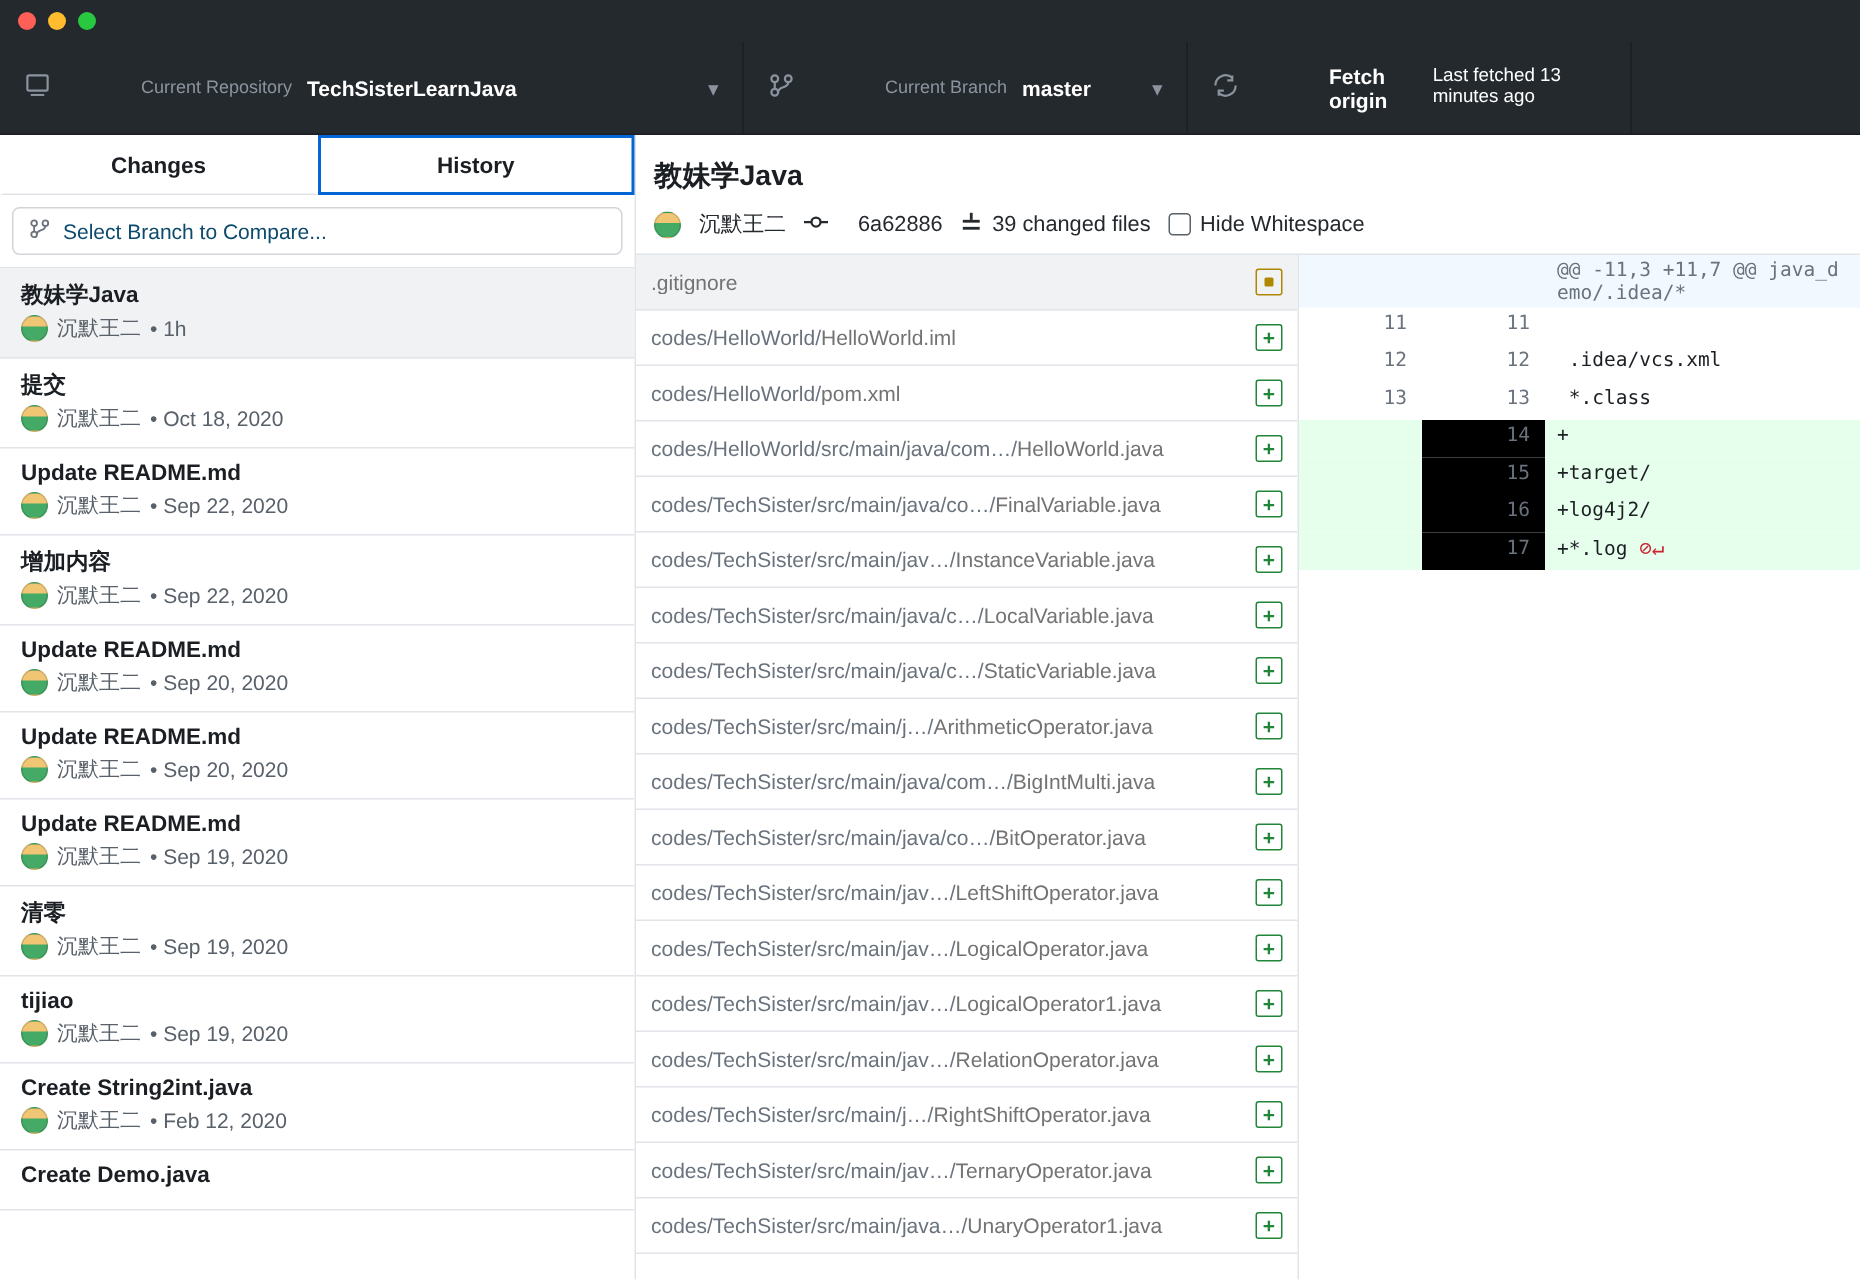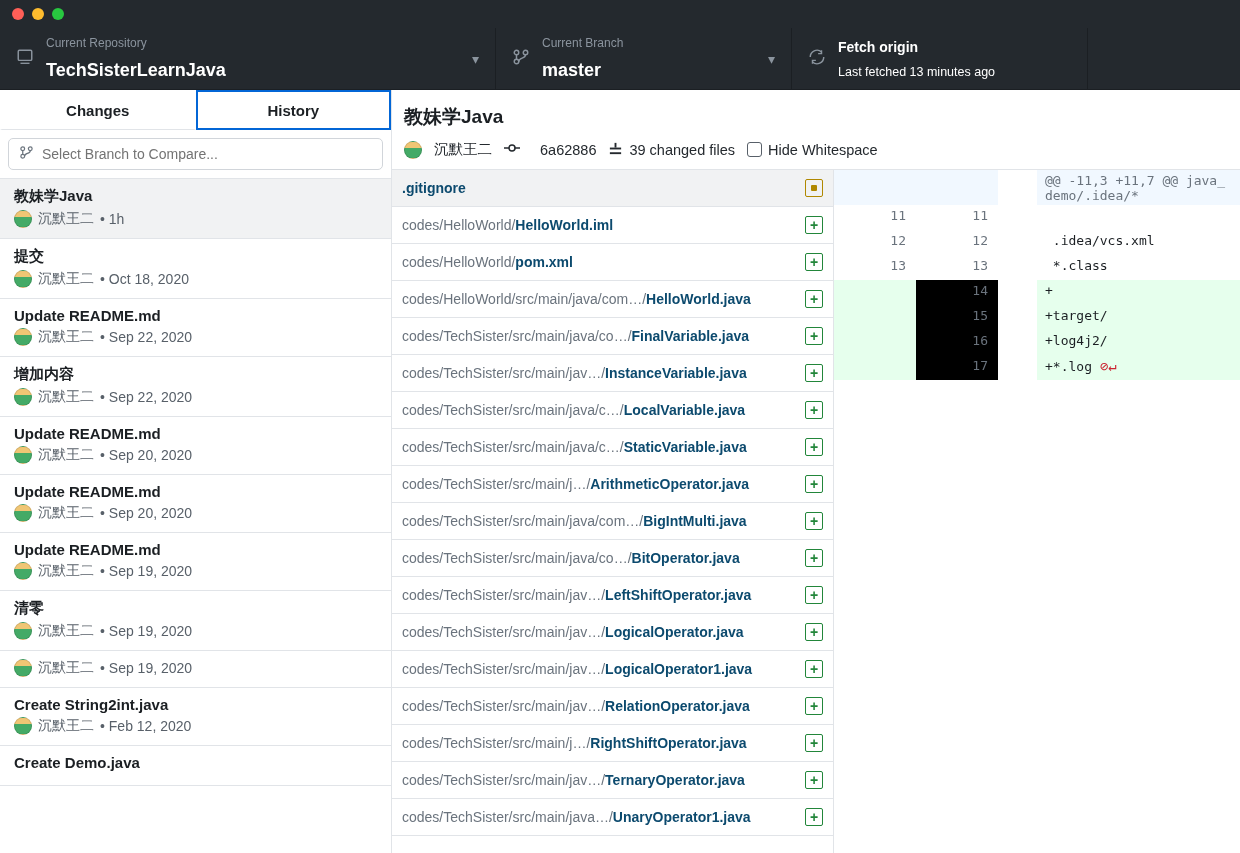--- a/index.html
+++ b/index.html
@@ -41,32 +41,32 @@
   align-items: center;
   padding: 0 16px;
   border-right: 1px solid #1b1f23;
   cursor: pointer;
   gap: 12px;
 }
 .ts-repo { width: 496px; justify-content: space-between; }
 .ts-branch { width: 296px; justify-content: space-between; }
 .ts-fetch { width: 296px; }
 .toolbar-icon { color: #8b949e; flex-shrink: 0; }
-.toolbar-text { display: flex; flex-direction: column; gap: 10px; }
+.toolbar-text { display: flex; flex-direction: row; gap: 10px; margin-left: 48px; }
 .toolbar-label { font-size: 12px; color: #8b949e; }
-.toolbar-value { font-size: 18px; color: #fff; font-weight: 600; }
+.toolbar-value { font-size: 14px; color: #fff; font-weight: 600; }
 .toolbar-sub { font-size: 12.5px; color: #ffffff; }
 .chevron { color: #8b949e; }
 
 
 .main { display: flex; flex: 1; min-height: 0; }
 
 
 .sidebar {
-  width: 392px;
+  width: 424px;
   display: flex;
   flex-direction: column;
   border-right: 1px solid #e1e4e8;
 }
 .tabs { display: flex; height: 40px; }
 .tab {
   flex: 1;
   display: flex;
   align-items: center;
   justify-content: center;
@@ -84,21 +84,21 @@
   border-bottom: 1px solid #e1e4e8;
 }
 .branch-filter-box {
   height: 32px;
   border: 1px solid #d1d5da;
   border-radius: 5px;
   display: flex;
   align-items: center;
   gap: 8px;
   padding: 0 10px;
-  color: #737373;
+  color: #0c4a6e;
   font-size: 14px;
 }
 
 .commit-list { flex: 1; overflow-y: auto; }
 .commit {
   padding: 8px 14px 10px 14px;
   border-bottom: 1px solid #e1e4e8;
   cursor: pointer;
 }
 .commit.selected { background: #f1f2f3; }
@@ -130,31 +130,31 @@
   align-items: center;
   justify-content: space-between;
   padding: 0 10px;
   border-bottom: 1px solid #e1e4e8;
   cursor: pointer;
   font-size: 14px;
   gap: 8px;
 }
 .file-row.selected { background: #f1f2f3; }
 .file-path { color: #6a737d; white-space: nowrap; overflow: hidden; text-overflow: ellipsis; flex: 1; }
-.file-name { color: #0c4a6e; font-weight: bold; }
+.file-name { color: #737373; }
 .file-badge { width: 18px; height: 18px; flex-shrink: 0; display:flex;align-items:center;justify-content:center; }
 .badge-added { border: 1.5px solid #22863a; color:#22863a; border-radius:2px; font-size:14px; font-weight:700; line-height:1;}
 .badge-modified { border: 1.5px solid #b08800; border-radius:2px; position:relative; }
 .badge-modified::after { content:""; width:6px; height:6px; background:#b08800; border-radius:1px; }
 
 .diff-view { flex: 1; overflow: auto; font-family: ui-monospace, SFMono-Regular, Menlo, monospace; font-size: 13px; }
 .diff-row { display: flex; min-height: 25px; align-items: stretch; }
 .ln { width: 82px; text-align: right; padding: 3px 10px 0 0; color: #6a737d; background: transparent; }
 .ln.header { background: #f1f8ff; }
-.code { flex: 1; padding: 3px 8px 2px 8px; white-space: pre-wrap; word-break: break-all; margin-left: 39px; }
+.code { flex: 1; padding: 3px 8px 2px 8px; white-space: pre-wrap; word-break: break-all; }
 .hunk .ln { background: #f1f8ff; }
 .hunk .code { background: #f1f8ff; color: #6a737d; }
 .ctx .code {}
 .add .ln:nth-child(1) { background:#e6ffed; }
 .add .ln:nth-child(2) { background:#000000; }
 .add .code { background:#e6ffed; }
 .nonewline { color:#cb2431; font-size:14px; }
 </style>
 </head>
 <body>
@@ -295,20 +295,21 @@
         </div>
         <div class="commit">
           <div class="commit-title">清零</div>
           <div class="commit-meta">
             <span class="avatar"></span>
             <span>沉默王二</span>
             <span>• Sep 19, 2020</span>
           </div>
         </div>
         <div class="commit">
+          <div class="commit-title">tijiao</div>
           <div class="commit-meta">
             <span class="avatar"></span>
             <span>沉默王二</span>
             <span>• Sep 19, 2020</span>
           </div>
         </div>
         <div class="commit">
           <div class="commit-title">Create String2int.java</div>
           <div class="commit-meta">
             <span class="avatar"></span>

